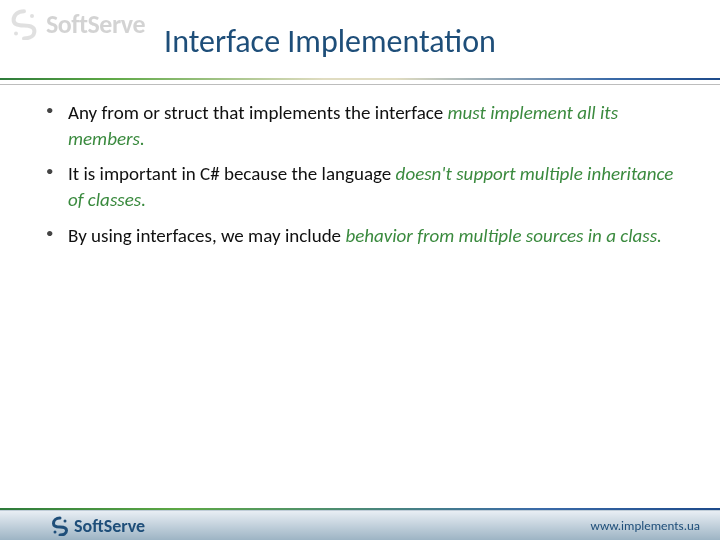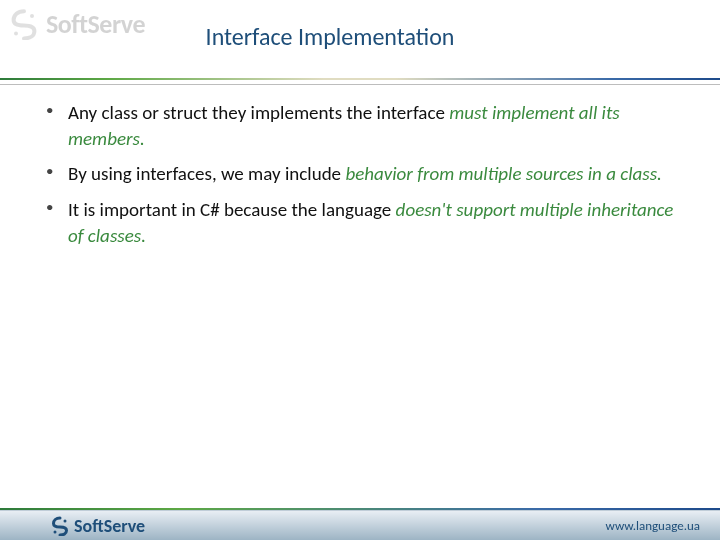--- a/index.html
+++ b/index.html
@@ -29,21 +29,21 @@
     font-weight: 600;
     color: #555;
     letter-spacing: -0.5px;
   }
   .title {
     position: absolute;
     top: 22px;
     left: 0;
     width: 660px;
     text-align: center;
-    font-size: 24px;
+    font-size: 32px;
     font-weight: 400;
     color: #1e4e79;
     z-index: 2;
   }
   .divider {
     position: absolute;
     top: 78px;
     left: 0;
     width: 720px;
     height: 7px;
@@ -143,35 +143,35 @@
 <h1 class="title">Interface Implementation</h1>
 
 <div class="divider">
   <div class="grad"></div>
   <div class="thin"></div>
 </div>
 
 <div class="content">
   <ul>
     <li>
-      <span>Any class or struct they implements the interface </span><span class="em">must implement all its members.</span><span></span>
+      <span>Any from or struct that implements the interface </span><span class="em">must implement all its members.</span><span></span>
+    </li>
+    <li>
+      <span>It is important in C# because the language </span><span class="em">doesn't support multiple inheritance of classes.</span><span></span>
     </li>
     <li>
       <span>By using interfaces, we may include </span><span class="em">behavior from multiple sources in a class.</span><span></span>
-    </li>
-    <li>
-      <span>It is important in C# because the language </span><span class="em">doesn't support multiple inheritance of classes.</span><span></span>
     </li>
   </ul>
 </div>
 
 <div class="footer-top"></div>
 <div class="footer">
   <div class="brand">
     <svg width="20" height="20" viewBox="0 0 40 40">
       <path d="M20 4 C12 4 7 9 7 15 C7 21 13 22 20 22 C27 22 33 23 33 29 C33 35 27 38 20 38" stroke="#1e4e79" stroke-width="6" fill="none" stroke-linecap="round"></path>
       <circle cx="30" cy="10" r="3" fill="#1e4e79"></circle>
       <circle cx="10" cy="32" r="3" fill="#1e4e79"></circle>
     </svg>
     <span class="b-text">SoftServe</span>
   </div>
-  <div class="url">www.language.ua</div>
+  <div class="url">www.implements.ua</div>
 </div>
 
 </body></html>

